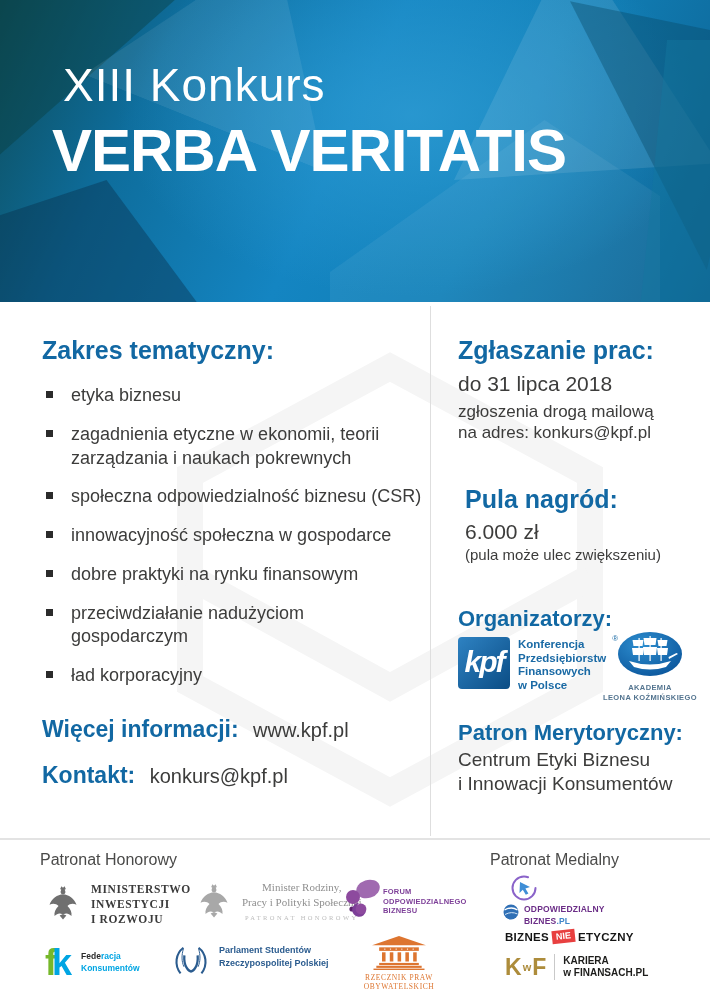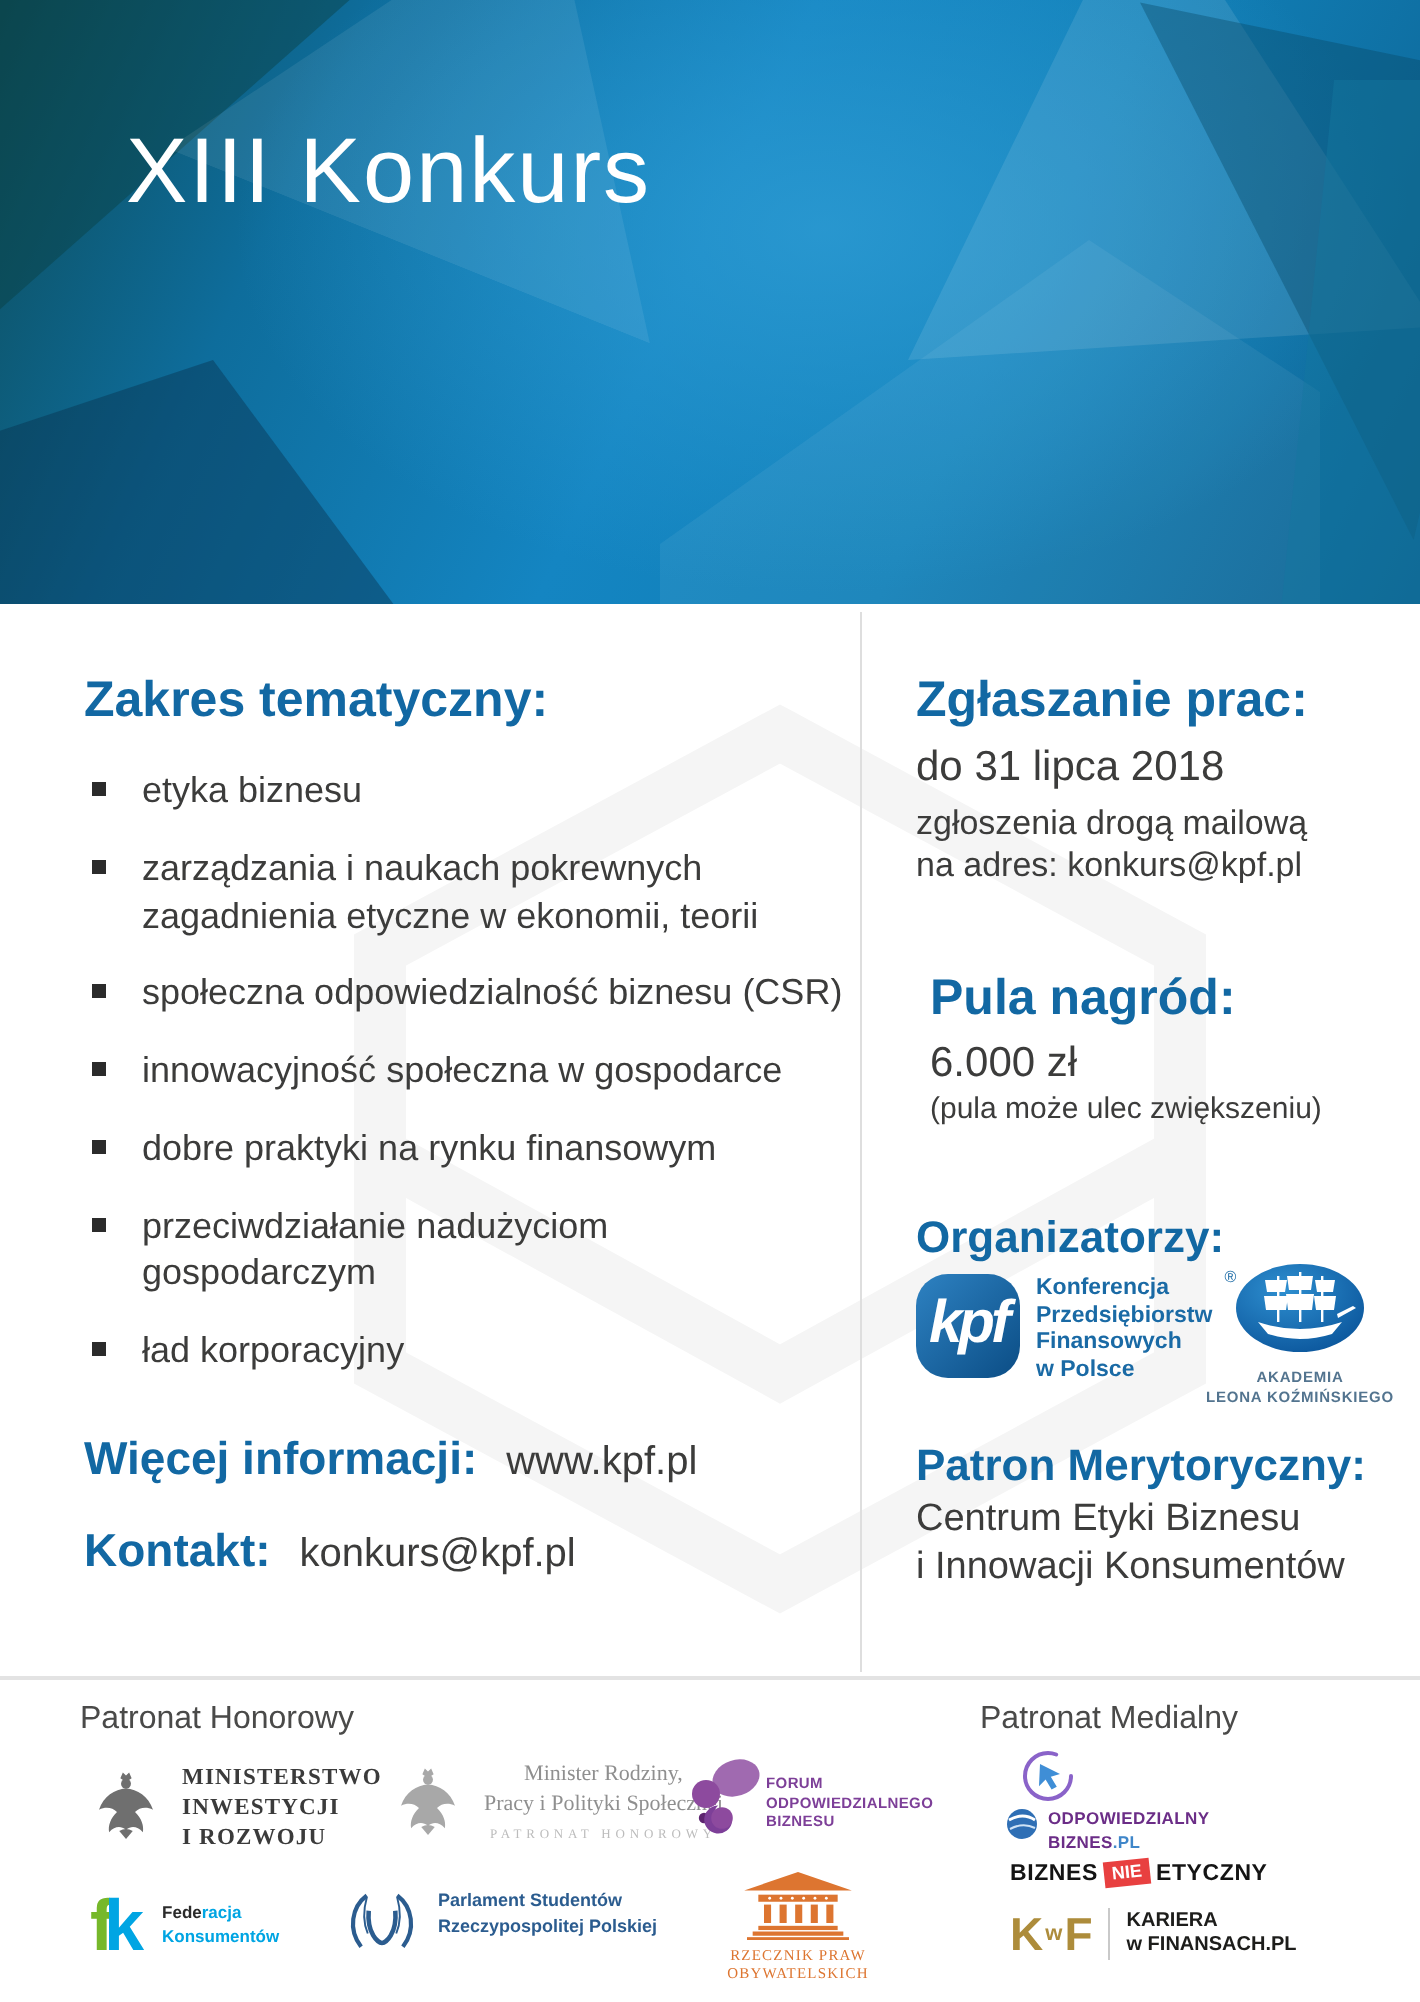--- a/index.html
+++ b/index.html
@@ -63,21 +63,21 @@
   .r-head2 { position:absolute; left:7px; top:183px; font-size:25px; }
   .amount  { position:absolute; left:7px; top:218px; font-size:21px; }
   .amount-note { position:absolute; left:7px; top:244px; font-size:15px; }
   .r-head3 { position:absolute; left:0; top:304px; font-size:22px; }
   .r-head4 { position:absolute; left:0; top:418px; font-size:22px; }
   .patron-l1 { position:absolute; left:0; top:447px; font-size:19px; }
   .patron-l2 { position:absolute; left:0; top:471px; font-size:19px; }
 
   .org-logos { position:absolute; left:0; top:333px; width:240px; height:66px; }
   .kpf-logo { position:absolute; left:0; top:2px; display:flex; }
-  .kpf-box { width:52px; height:52px; border-radius:16px; background:linear-gradient(135deg,#2e82c2,#0b4d85);
+  .kpf-box { width:52px; height:52px; border-radius:4px; background:linear-gradient(135deg,#2e82c2,#0b4d85);
              color:#fff; font-size:30px; font-weight:700; font-style:italic; text-align:center; line-height:50px; letter-spacing:-2px; }
   .kpf-text { margin-left:8px; font-size:11.5px; font-weight:700; color:#1a6aa5; line-height:1.18; position:relative; padding-top:1px; }
   .kpf-reg { position:absolute; right:-12px; top:-3px; font-size:8px; font-weight:400; }
   .alk-logo { position:absolute; left:144px; top:-4px; width:96px; text-align:center; }
   .alk-text { font-size:7.5px; font-weight:700; color:#53748f; letter-spacing:.4px; line-height:1.35; margin-top:2px; }
 
   
   .page-footer { position:absolute; left:0; top:838px; width:710px; height:163px; background:#fff; border-top:2px solid #e3e3e3; z-index:3; }
   .pat-label { position:absolute; top:11px; font-size:16px; color:#4a4a49; }
   .pat-honor { left:40px; }
@@ -130,20 +130,21 @@
 
   <div class="banner">
     <div class="shape sh4"></div>
     <div class="shape sh3"></div>
     <div class="shape sh1"></div>
     <div class="shape sh2"></div>
     <div class="shape sh6"></div>
     <div class="shape sh5"></div>
     <div class="shape sh7"></div>
     <div class="banner-kicker">XIII Konkurs</div>
+    <div class="banner-title">VERBA VERITATIS</div>
   </div>
 
   <div class="page-body">
 
     <svg class="watermark" width="480" height="500" viewBox="0 0 480 500">
       <g fill="none" stroke="#f5f5f5" stroke-width="26">
         <path d="M240 35 L440 143 L440 352 L240 460 L40 352 L40 143 Z"></path>
         <path d="M40 245 L240 355 L440 245"></path>
       </g>
     </svg>
@@ -153,22 +154,22 @@
     <div class="col left-col">
       <div class="left-heading h-blue">Zakres tematyczny:</div>
       <ul class="topics">
         <li>
             <span>
               <span>etyka biznesu</span>
             </span>
           </li>
         <li>
             <span>
+              <span>zagadnienia etyczne w ekonomii, teorii</span>
               <span>zarządzania i naukach pokrewnych</span>
-              <span>zagadnienia etyczne w ekonomii, teorii</span>
             </span>
           </li>
         <li>
             <span>
               <span>społeczna odpowiedzialność biznesu (CSR)</span>
             </span>
           </li>
         <li>
             <span>
               <span>innowacyjność społeczna w gospodarce</span>

